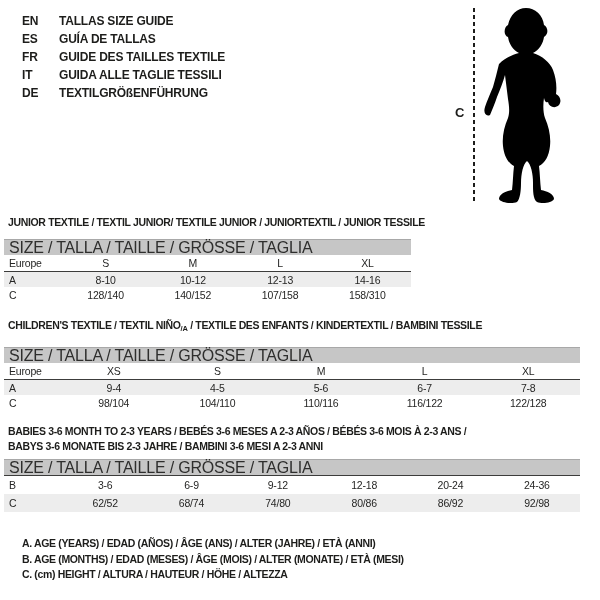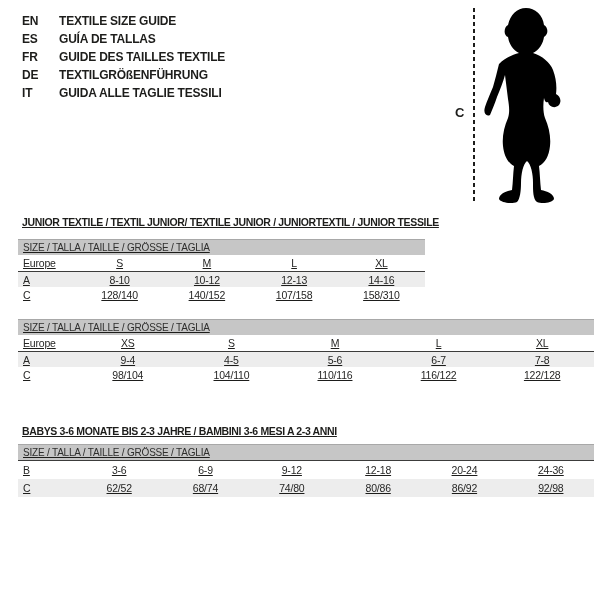--- a/index.html
+++ b/index.html
@@ -14,32 +14,32 @@
   .lang-row{display:flex;height:18px;align-items:center;font-weight:bold;font-size:12px;letter-spacing:-0.2px;white-space:nowrap;}
   .lang-code{width:37px;flex:0 0 37px;}
 
   
   .height-label{position:absolute;left:455px;top:105px;font-weight:bold;font-size:13px;}
   .dash-line{position:absolute;left:473px;top:8px;width:2px;height:196px;
     background-image:repeating-linear-gradient(to bottom,#1d1d1b 0 4px,transparent 4px 7px);}
   .baby-svg{position:absolute;left:482px;top:6px;}
 
   
-  .section{position:absolute;left:18px;text-decoration:underline;}
+  .section{position:absolute;left:4px;}
   .s1{top:216px;width:407px;}
   .s2{top:319px;width:576px;}
   .s3{top:424px;width:576px;}
   .tbl-title{font-weight:bold;font-size:10.5px;letter-spacing:-0.35px;line-height:12px;padding-left:4px;white-space:nowrap;}
   .s1 .tbl-title{margin-bottom:11px;}
   .s2 .tbl-title{margin-bottom:12px;}
   .s3 .tbl-title{line-height:15px;margin-bottom:5px;}
   .sub{font-size:7.5px;vertical-align:-2px;letter-spacing:-0.2px;}
 
   .size-bar{height:16px;background:#c6c6c6;border-top:1px solid #a8a8a8;box-sizing:border-box;
-    font-size:10px;letter-spacing:-0.2px;line-height:15px;padding-left:5px;color:#2e2e2d;white-space:nowrap;}
+    font-size:16px;letter-spacing:-0.2px;line-height:15px;padding-left:5px;color:#2e2e2d;white-space:nowrap;}
 
   table{width:100%;border-collapse:collapse;table-layout:fixed;font-size:10.5px;letter-spacing:-0.2px;color:#262625;}
   td{height:15px;padding:0;text-align:center;font-weight:400;overflow:hidden;white-space:nowrap;}
   td.c0{text-align:left;padding-left:5px;}
   tr.hdr td{height:16px;border-bottom:1px solid #3c3c3b;}
   tr.alt{background:#ededed;}
   .s3 table{border-top:1px solid #3c3c3b;}
   .s3 td{height:18px;}
 
   
@@ -47,37 +47,37 @@
   .legend-line{font-weight:bold;font-size:10.5px;letter-spacing:-0.35px;line-height:15.5px;white-space:nowrap;}
 </style>
 </head>
 <body>
 
 <div class="canvas">
 
   <div class="lang-list">
     <div class="lang-row">
       <span class="lang-code">EN</span>
-      <span class="lang-label">TEXTILE SIZE GUIDE</span>
+      <span class="lang-label">TALLAS SIZE GUIDE</span>
     </div>
     <div class="lang-row">
       <span class="lang-code">ES</span>
       <span class="lang-label">GUÍA DE TALLAS</span>
     </div>
     <div class="lang-row">
       <span class="lang-code">FR</span>
       <span class="lang-label">GUIDE DES TAILLES TEXTILE</span>
     </div>
     <div class="lang-row">
+      <span class="lang-code">IT</span>
+      <span class="lang-label">GUIDA ALLE TAGLIE TESSILI</span>
+    </div>
+    <div class="lang-row">
       <span class="lang-code">DE</span>
       <span class="lang-label">TEXTILGRÖßENFÜHRUNG</span>
-    </div>
-    <div class="lang-row">
-      <span class="lang-code">IT</span>
-      <span class="lang-label">GUIDA ALLE TAGLIE TESSILI</span>
     </div>
   </div>
 
   <span class="height-label">C</span>
   <div class="dash-line"></div>
   <svg class="baby-svg" width="90" height="200" viewBox="0 0 90 200" xmlns="http://www.w3.org/2000/svg">
     <path fill="#000000" d="M44 2
       C53 2 61 9 62 19 C66 21 67 28 62 31 C61 38 57 44 51 47
       C60 50 68 56 71 64 C74 72 75 80 74 88 C78 90 80 95 77 99
       C73 103 67 101 66 96 C64 97 63 96 62 92 C61 99 61 106 63 112
@@ -123,20 +123,21 @@
         <td>128/140</td>
         <td>140/152</td>
         <td>107/158</td>
         <td>158/310</td>
       </tr>
     </tbody>
       </table>
   </div>
 
   <div class="section s2">
+    <div class="tbl-title"><span>CHILDREN'S TEXTILE / TEXTIL NIÑO</span><span class="sub">/A</span><span> / TEXTILE DES ENFANTS / KINDERTEXTIL / BAMBINI TESSILE</span></div>
     <div class="size-bar">SIZE / TALLA / TAILLE / GRÖSSE / TAGLIA</div>
     <table>
       <colgroup>
           <col style="width:58px">
           <col>
           <col>
           <col>
           <col>
           <col>
         </colgroup>
@@ -164,20 +165,21 @@
         <td>110/116</td>
         <td>116/122</td>
         <td>122/128</td>
       </tr>
     </tbody>
       </table>
   </div>
 
   <div class="section s3">
     <div class="tbl-title">
+      <div>BABIES 3-6 MONTH TO 2-3 YEARS / BEBÉS 3-6 MESES A 2-3 AÑOS / BÉBÉS 3-6 MOIS À 2-3 ANS /</div>
       <div>BABYS 3-6 MONATE BIS 2-3 JAHRE / BAMBINI 3-6 MESI A 2-3 ANNI</div>
     </div>
     <div class="size-bar">SIZE / TALLA / TAILLE / GRÖSSE / TAGLIA</div>
     <table>
       <colgroup>
           <col style="width:58px">
           <col>
           <col>
           <col>
           <col>
@@ -200,14 +202,19 @@
         <td>68/74</td>
         <td>74/80</td>
         <td>80/86</td>
         <td>86/92</td>
         <td>92/98</td>
       </tr>
     </tbody>
       </table>
   </div>
 
+  <div class="legend">
+    <div class="legend-line">A. AGE (YEARS) / EDAD (AÑOS) / ÂGE (ANS) / ALTER (JAHRE) / ETÀ (ANNI)</div>
+    <div class="legend-line">B. AGE (MONTHS) / EDAD (MESES) / ÂGE (MOIS) / ALTER (MONATE) / ETÀ (MESI)</div>
+    <div class="legend-line">C. (cm) HEIGHT / ALTURA / HAUTEUR / HÖHE / ALTEZZA</div>
+  </div>
 
 </div>
 
 </body></html>

